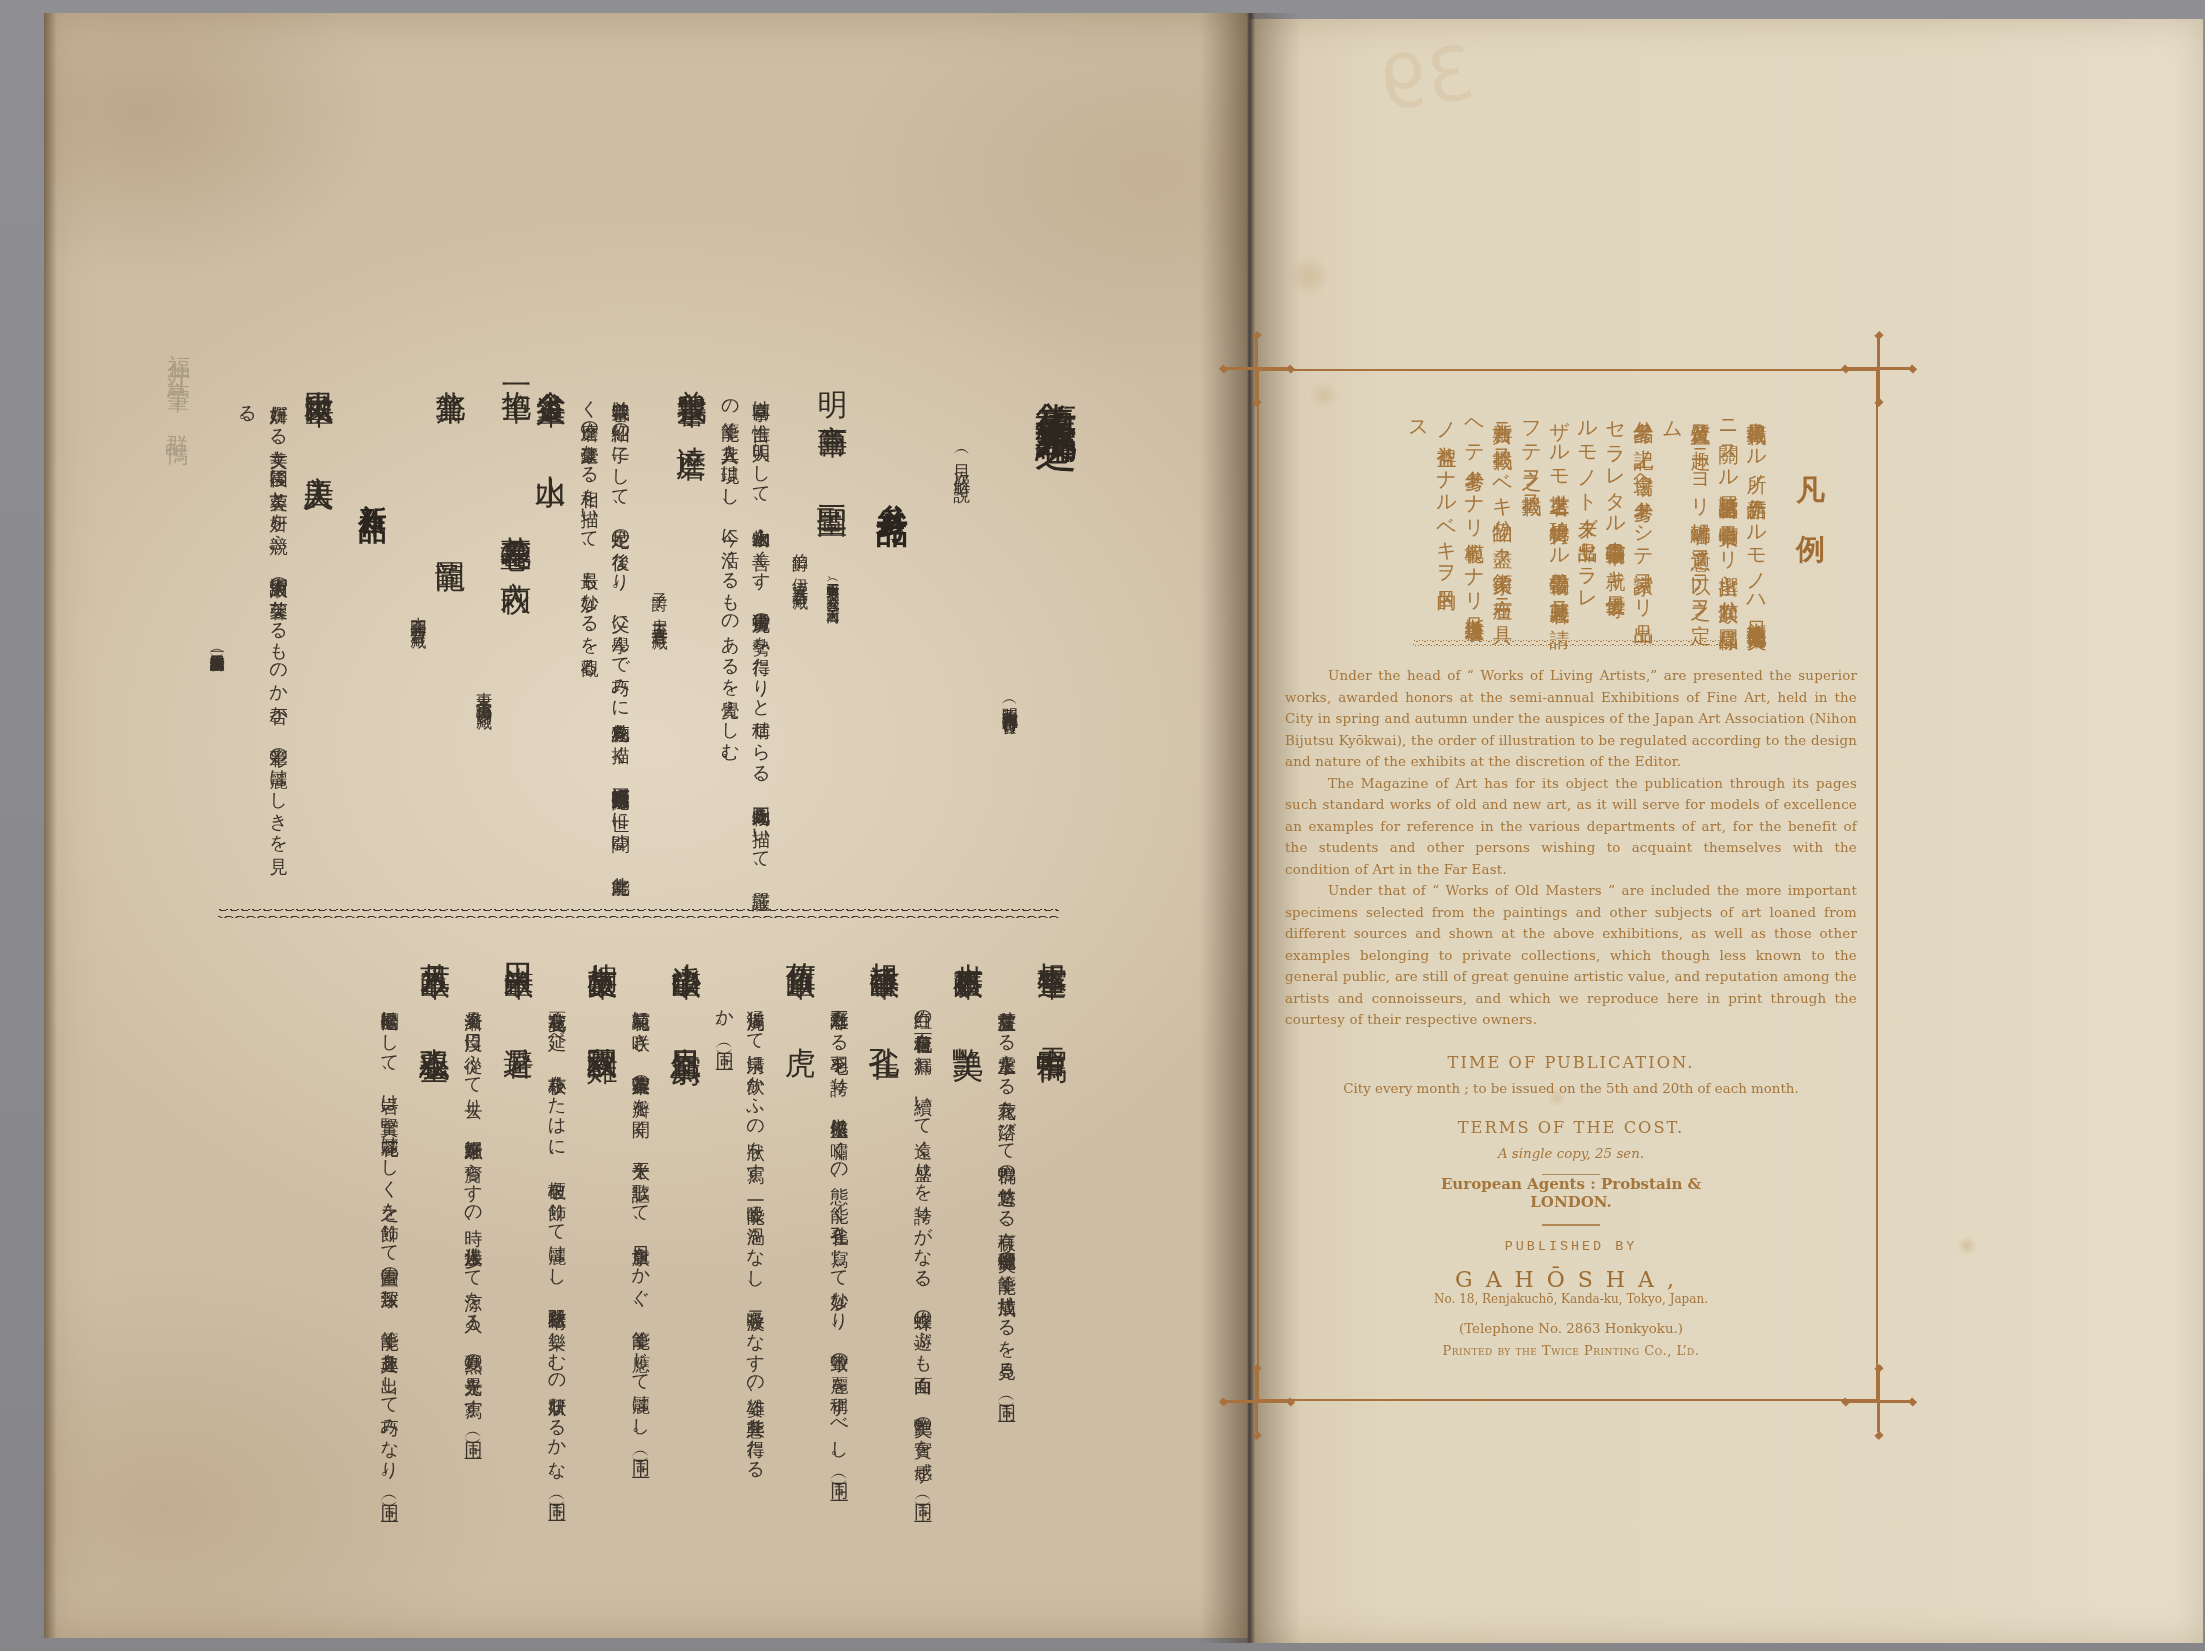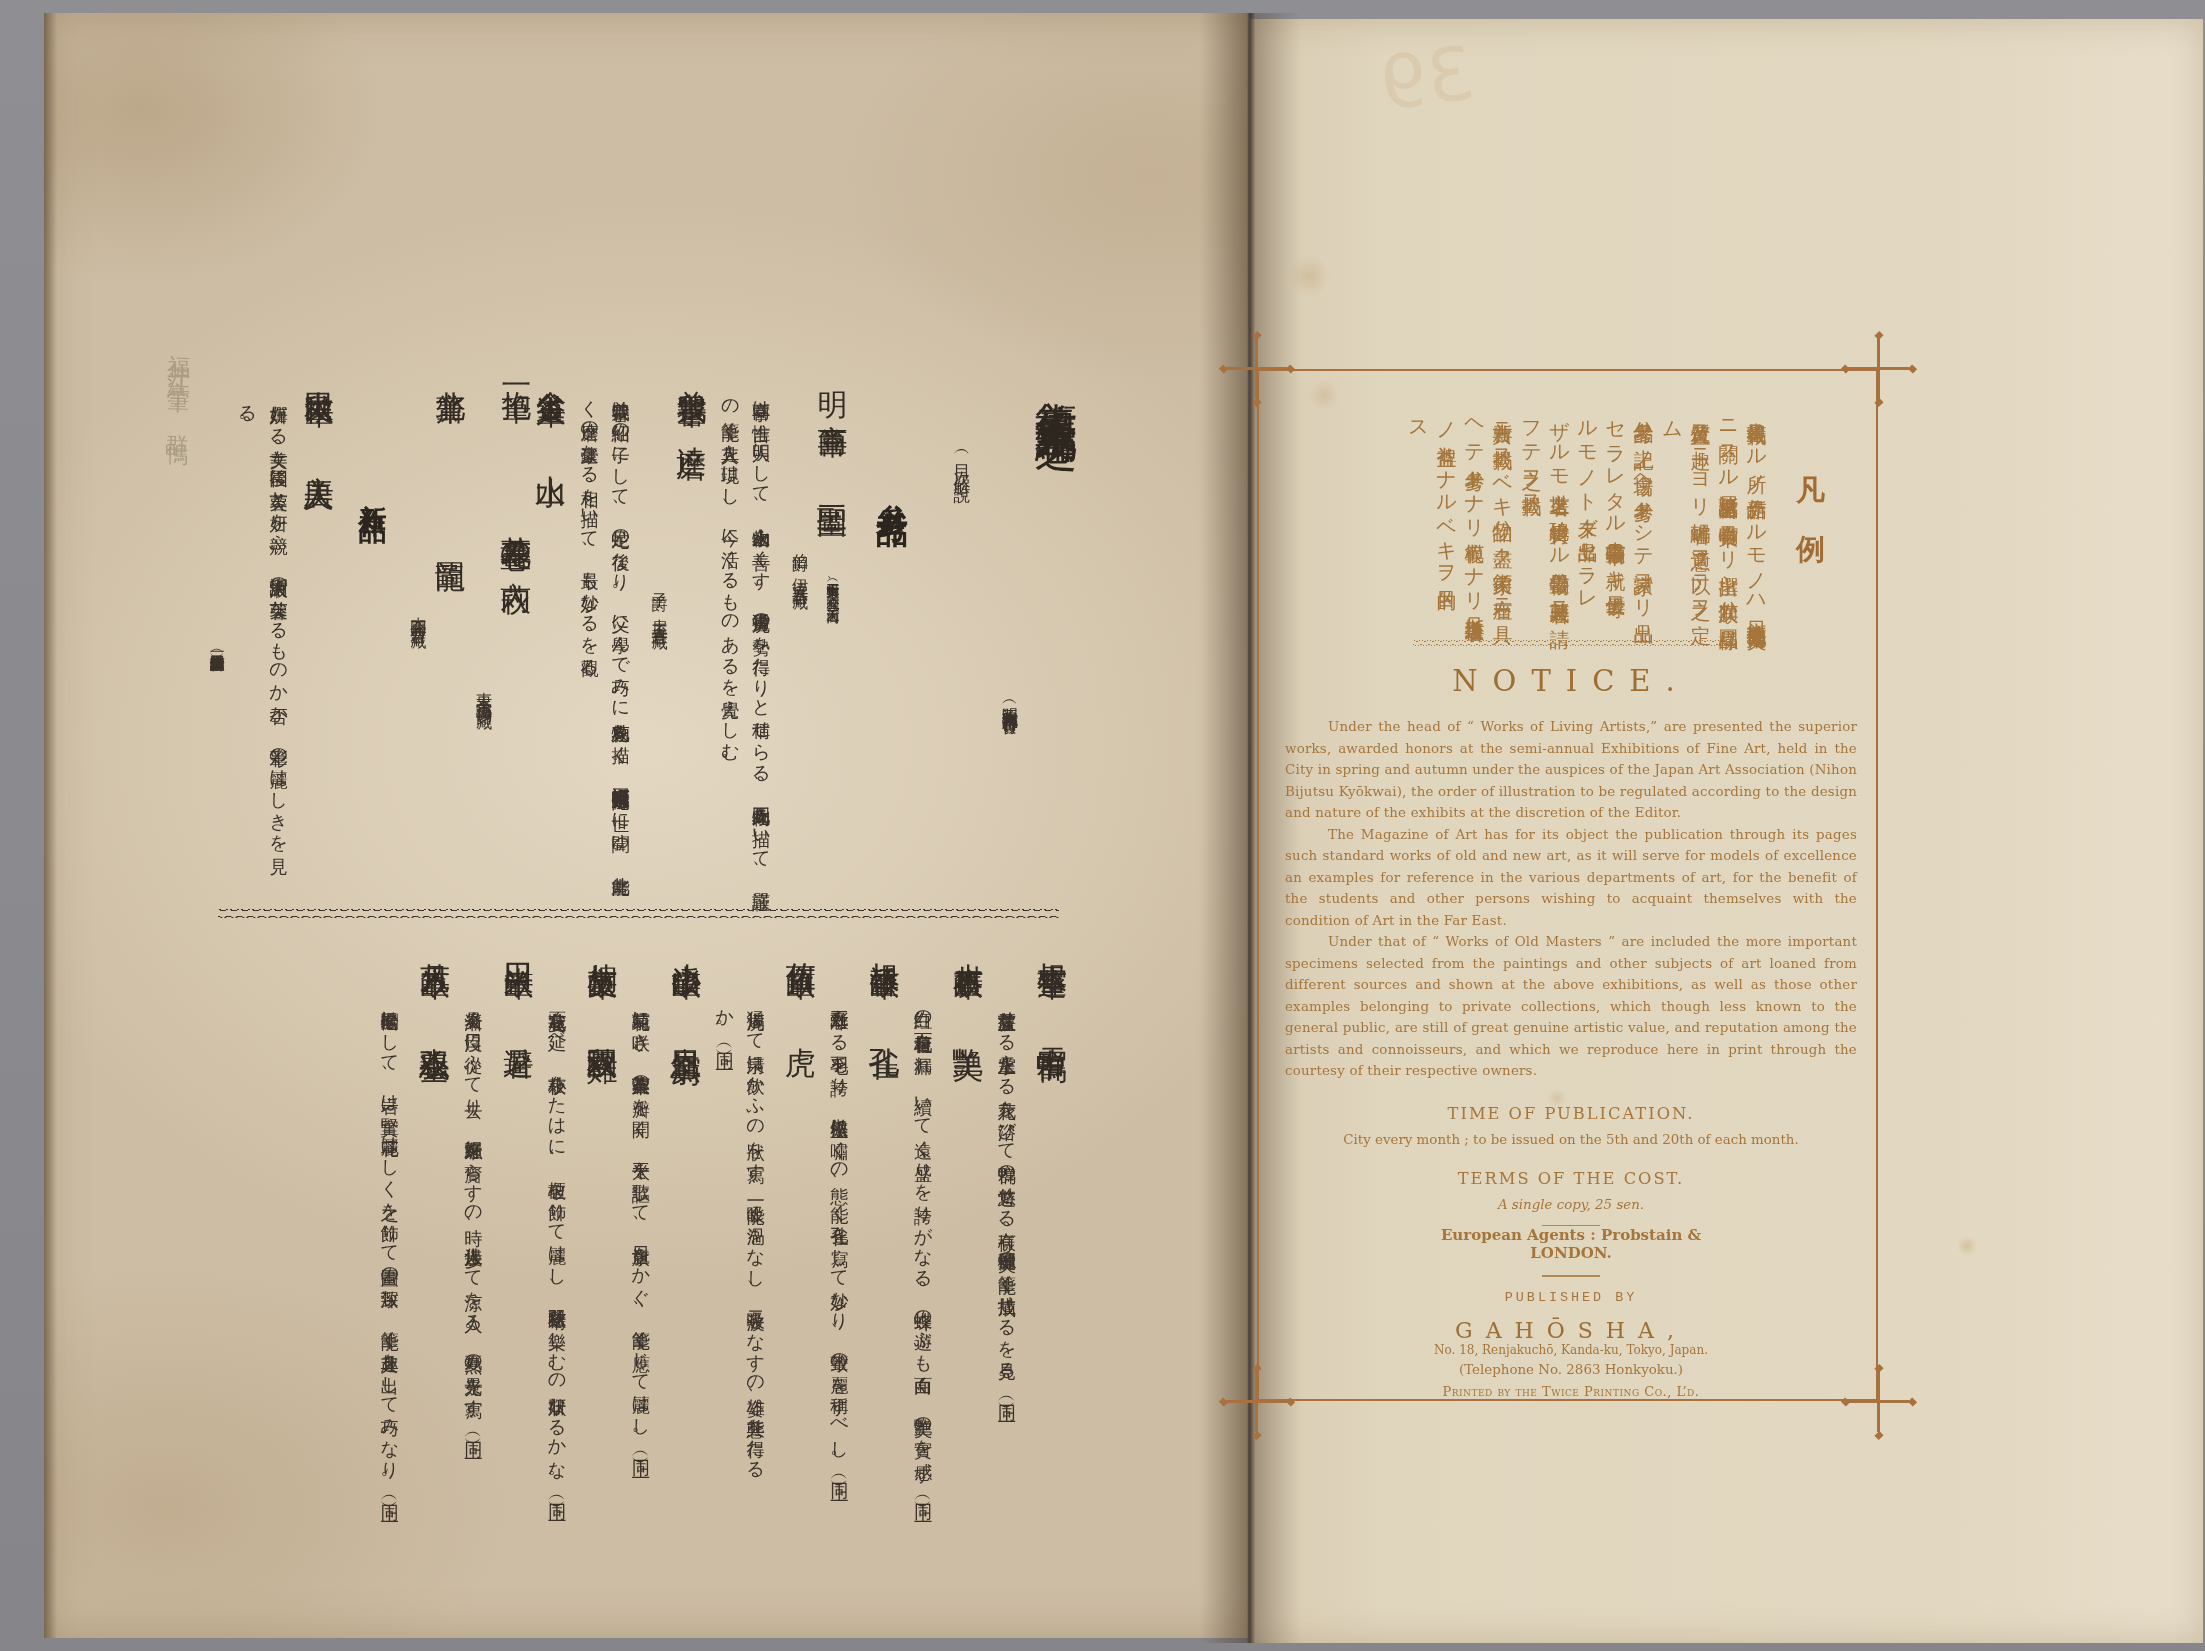--- a/index.html
+++ b/index.html
@@ -101,21 +101,21 @@
     font-family:"DejaVu Serif","Liberation Serif",serif;}
   .nparas{text-align:justify;margin-top:18px;font-size:13.4px;line-height:21.5px;letter-spacing:0.2px;}
   .nparas p{margin:0;text-indent:43px;}
   .h-small{font-size:16.3px;letter-spacing:2px;margin-top:22px;}
   .h-line{font-size:13.4px;margin-top:9px;}
   .minidiv{width:58px;height:1.5px;background:#a5763c;margin:13px auto 0 auto;opacity:.8;}
   .agents{font-size:15px;margin-top:0;font-weight:bold;}
   .pubby{font-size:13.4px;letter-spacing:3px;margin-top:13px;font-family:Liberation Mono, monospace;}
   .gahosha{font-size:22px;letter-spacing:13px;margin-top:13px;color:#9d6e33;}
   .addr{font-size:12px;}
-  .phone{font-size:13.4px;margin-top:5px;}
+  .phone{font-size:13.4px;margin-top:15px;}
   .printer{font-size:13px;margin-top:7px;font-variant:small-caps;letter-spacing:0.5px;}
 
   .show39{position:absolute;left:1380px;top:35px;font-size:74px;color:#b08a4f;opacity:.12;
     transform:scaleX(-1) rotate(8deg);font-family:"DejaVu Sans","Liberation Sans",sans-serif;}
 </style>
 </head>
 <body>
 
 <div class="stage">
 
@@ -271,21 +271,20 @@
     <div class="hanrei jp">
       <div class="hanrei-title">凡例</div>
       <div class="para">畫報揭載スル所ノ新作品ナルモノハ日本美術協會其他美術ニ關スル諸展覽會出品ノ有賞物中ヨリ撰出シ其順次ハ圖樣品質及位置ノ趣ニヨリ編輯者ノ適意ヲ以テ之ヲ定ム</div>
       <div class="para">參考品ハ上記ノ會場ヘ參考トシテ諸家ヨリ出品セラレタル古書畫器物中ニ就キ最優等ナルモノト未ダ出品セラレザルモ世上著名ノ珍貴絕特ナル書畫器物ハ其襲藏者ニ請フテ之ヲ揭載ス</div>
       <div class="para">新古共ニ揭載スベキ物品ハ盡ク美術家ノ座右ニ具ヘテ參考トナリ模範トナリ且斯道後進者ノ裨益トナルベキヲ目的トス</div>
     </div>
 
     <div class="en-col">
       <div class="wave wave-right"></div>
 
-      <div class="notice-title">NOTICE.</div>
 
       <div class="nparas">
         <p>Under the head of “ Works of Living Artists,” are presented the superior works, awarded honors at the semi-annual Exhibitions of Fine Art, held in the City in spring and autumn under the auspices of the Japan Art Association (Nihon Bijutsu Kyōkwai), the order of illustration to be regulated according to the design and nature of the exhibits at the discretion of the Editor.</p>
         <p>The Magazine of Art has for its object the publication through its pages such standard works of old and new art, as it will serve for models of excellence an examples for reference in the various departments of art, for the benefit of the students and other persons wishing to acquaint themselves with the condition of Art in the Far East.</p>
         <p>Under that of “ Works of Old Masters ” are included the more important specimens selected from the paintings and other subjects of art loaned from different sources and shown at the above exhibitions, as well as those other examples belonging to private collections, which though less known to the general public, are still of great genuine artistic value, and reputation among the artists and connoisseurs, and which we reproduce here in print through the courtesy of their respective owners.</p>
       </div>
 
       <div class="h-small">TIME OF PUBLICATION.</div>
       <div class="h-line">City every month ; to be issued on the 5th and 20th of each month.</div>
 

